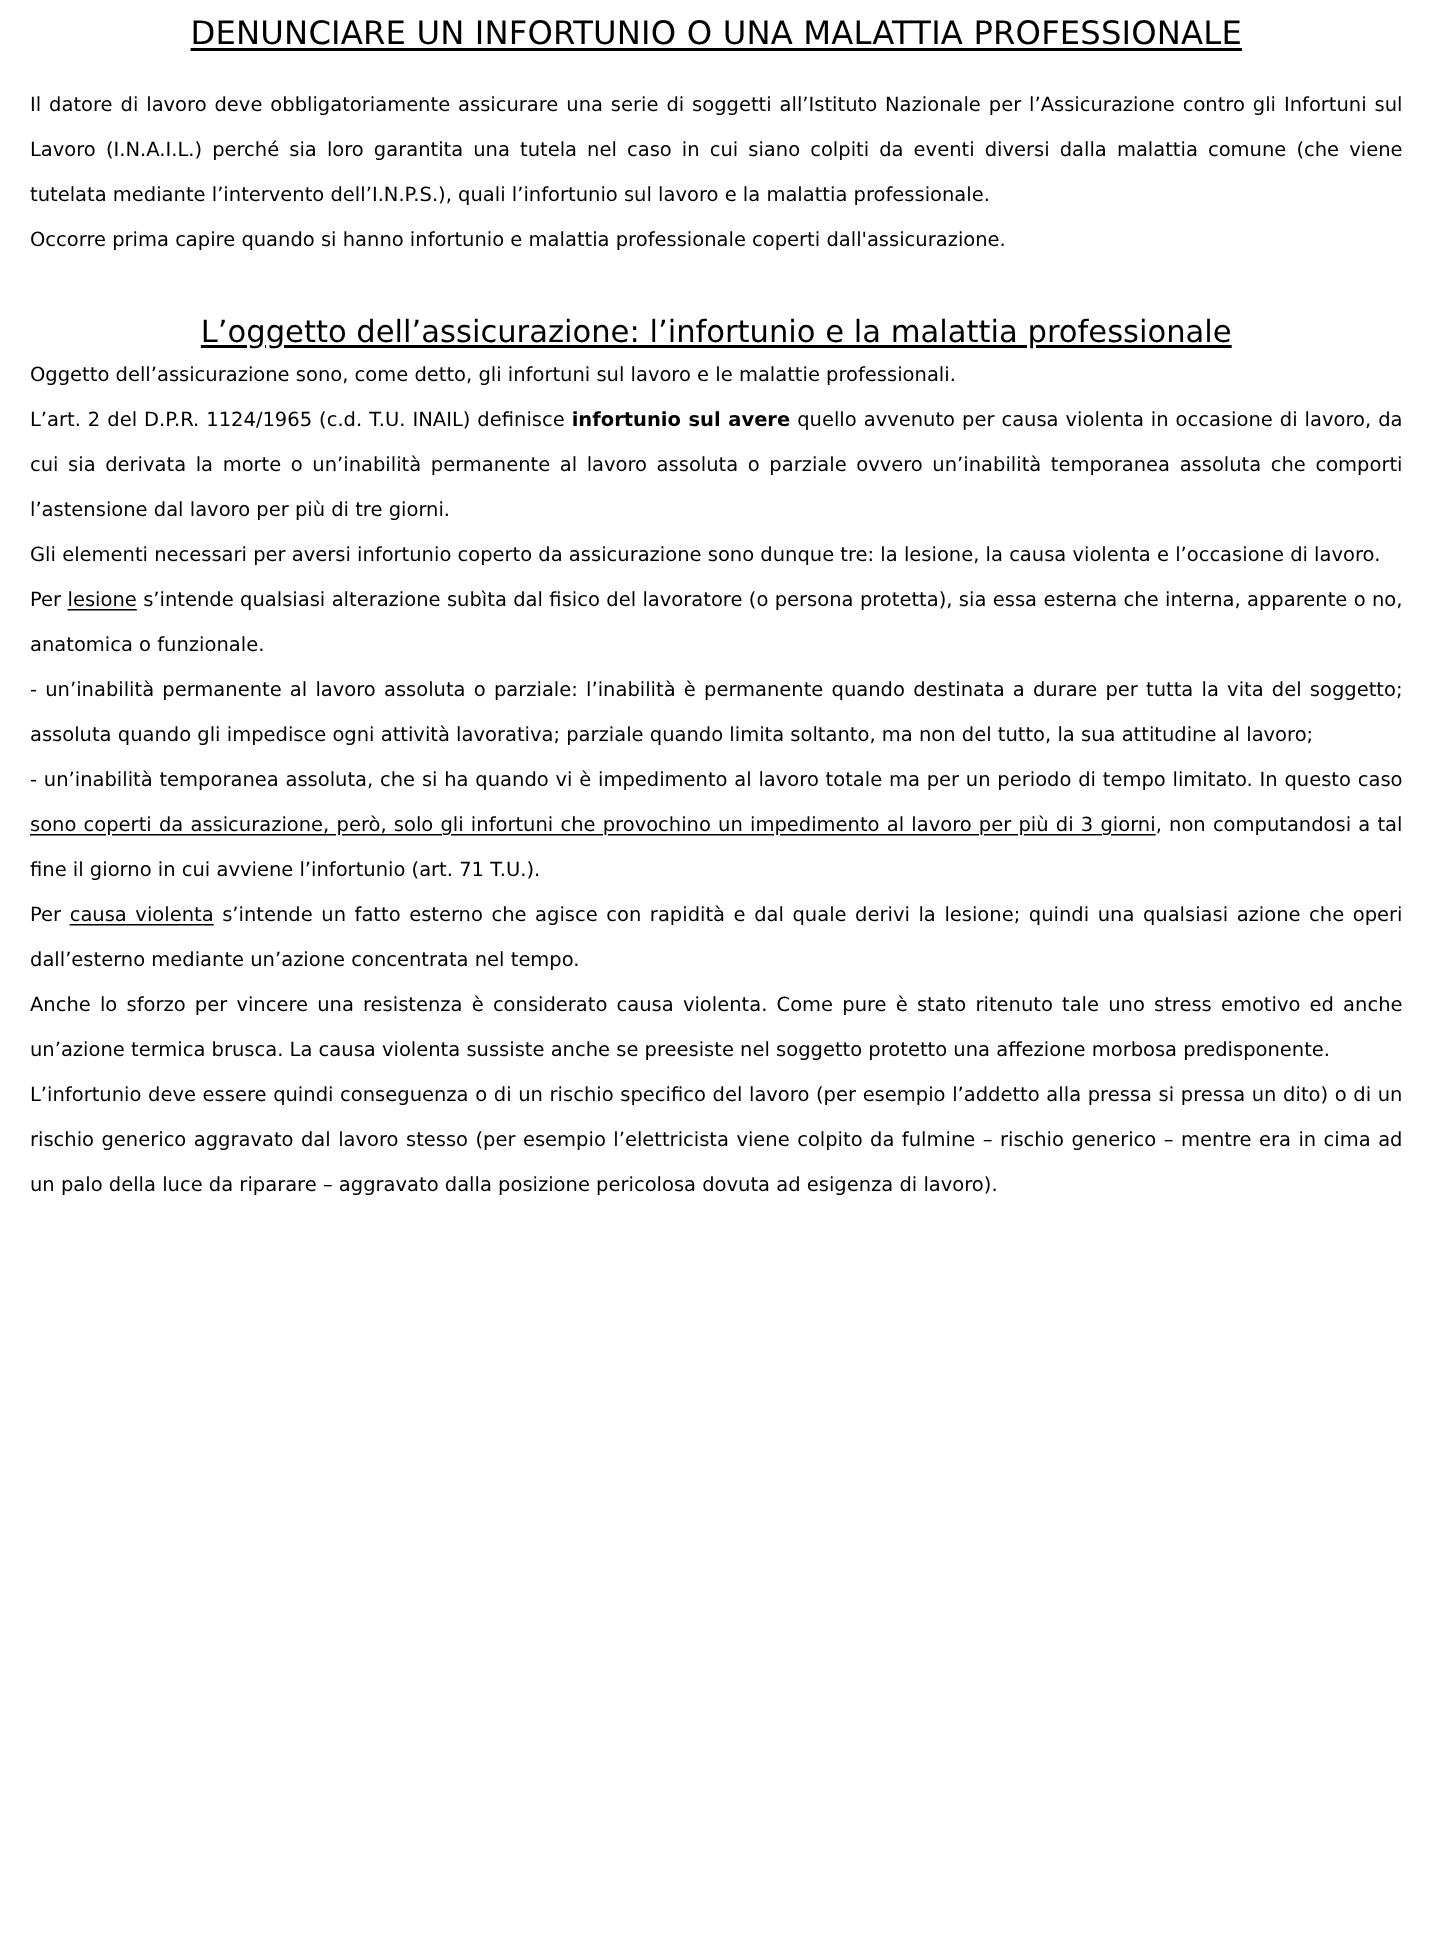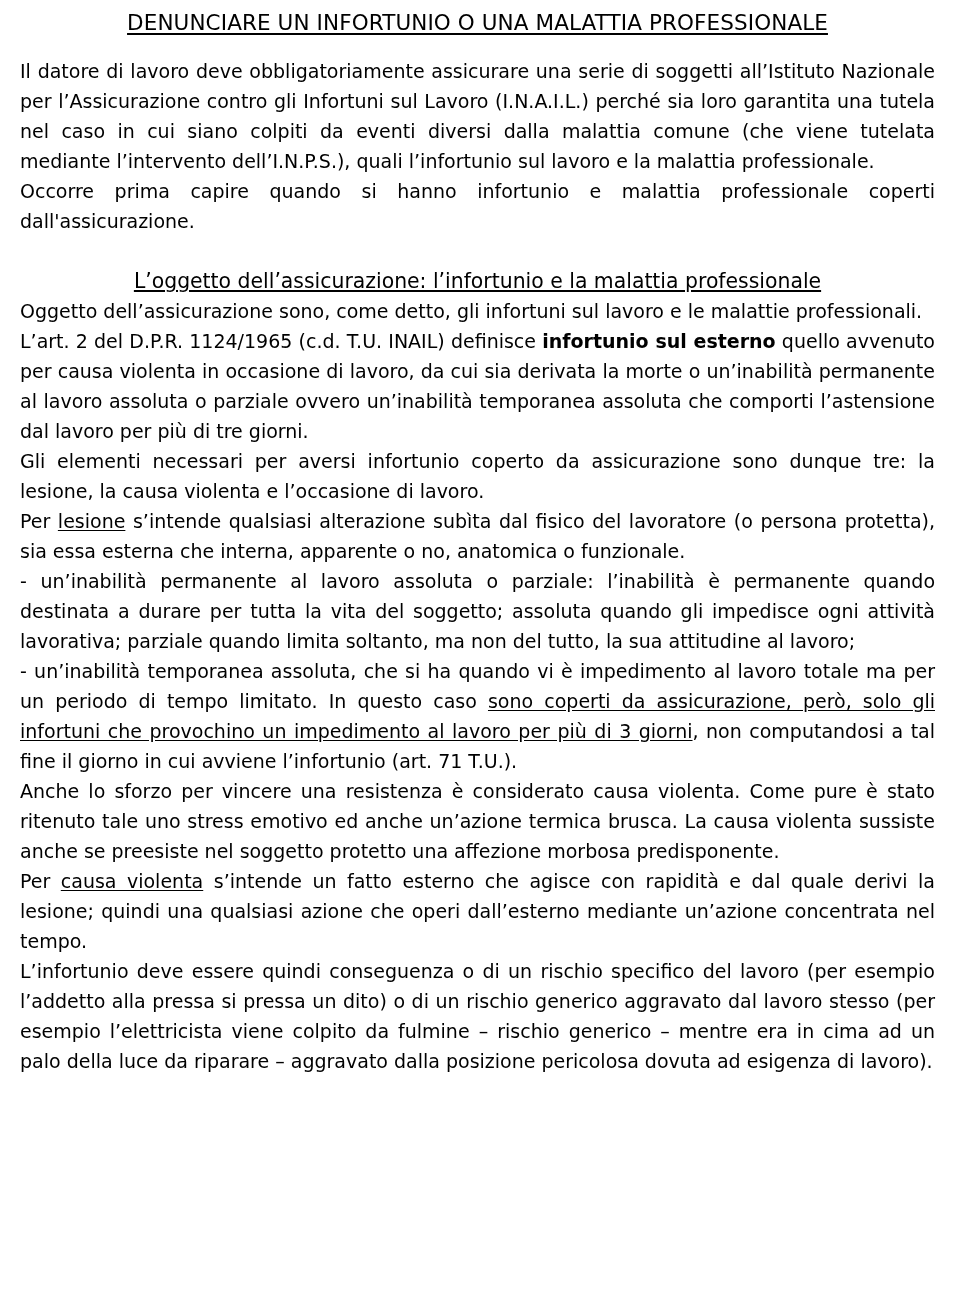--- a/index.html
+++ b/index.html
@@ -48,21 +48,21 @@
     text-underline-offset: 2px;
   }
   u, .u {
     text-decoration: underline;
     text-underline-offset: 2px;
   }
   b, .b {
     font-weight: bold;
   }
   .para {
-    font-size: 19px;
+    font-size: 13px;
     line-height: 30px;
     text-align: justify;
     margin: 0;
   }
   
 </style>
 </head>
 <body>
 
 <div class="page">
@@ -73,32 +73,32 @@
 
 
   <p class="para">Occorre prima capire quando si hanno infortunio e malattia professionale coperti dall'assicurazione.</p>
 
   <div class="gap"></div>
 
   <p class="sub-heading"><span class="u">L’oggetto dell’assicurazione: l’infortunio e la malattia professionale</span></p>
 
   <p class="para">Oggetto dell’assicurazione sono, come detto, gli infortuni sul lavoro e le malattie professionali.</p>
 
-  <p class="para"><span>L’art. 2 del D.P.R. 1124/1965 (c.d. T.U. INAIL) definisce </span><b>infortunio sul esterno</b><span> quello avvenuto per causa violenta in occasione di lavoro, da cui sia derivata la morte o un’inabilità permanente al lavoro assoluta o parziale ovvero un’inabilità temporanea assoluta che comporti l’astensione dal lavoro per più di tre giorni.</span></p>
+  <p class="para"><span>L’art. 2 del D.P.R. 1124/1965 (c.d. T.U. INAIL) definisce </span><b>infortunio sul avere</b><span> quello avvenuto per causa violenta in occasione di lavoro, da cui sia derivata la morte o un’inabilità permanente al lavoro assoluta o parziale ovvero un’inabilità temporanea assoluta che comporti l’astensione dal lavoro per più di tre giorni.</span></p>
 
   <p class="para">Gli elementi necessari per aversi infortunio coperto da assicurazione sono dunque tre: la lesione, la causa violenta e l’occasione di lavoro.</p>
 
   <p class="para"><span>Per </span><span class="u">lesione</span><span> s’intende qualsiasi alterazione subìta dal fisico del lavoratore (o persona protetta), sia essa esterna che interna, apparente o no, anatomica o funzionale.</span></p>
 
 
 
   <p class="para">- un’inabilità permanente al lavoro assoluta o parziale: l’inabilità è permanente quando destinata a durare per tutta la vita del soggetto; assoluta quando gli impedisce ogni attività lavorativa; parziale quando limita soltanto, ma non del tutto, la sua attitudine al lavoro;</p>
 
   <p class="para"><span>- un’inabilità temporanea assoluta, che si ha quando vi è impedimento al lavoro totale ma per un periodo di tempo limitato. In questo caso </span><span class="u">sono coperti da assicurazione, però, solo gli infortuni che provochino un impedimento al lavoro per più di 3 giorni</span><span>, non computandosi a tal fine il giorno in cui avviene l’infortunio (art. 71 T.U.).</span></p>
 
+  <p class="para"><span>Per </span><span class="u">causa violenta</span><span> s’intende un fatto esterno che agisce con rapidità e dal quale derivi la lesione; quindi una qualsiasi azione che operi dall’esterno mediante un’azione concentrata nel tempo.</span></p>
+
   <p class="para">Anche lo sforzo per vincere una resistenza è considerato causa violenta. Come pure è stato ritenuto tale uno stress emotivo ed anche un’azione termica brusca. La causa violenta sussiste anche se preesiste nel soggetto protetto una affezione morbosa predisponente.</p>
-
-  <p class="para"><span>Per </span><span class="u">causa violenta</span><span> s’intende un fatto esterno che agisce con rapidità e dal quale derivi la lesione; quindi una qualsiasi azione che operi dall’esterno mediante un’azione concentrata nel tempo.</span></p>
 
 
   <p class="para">L’infortunio deve essere quindi conseguenza o di un rischio specifico del lavoro (per esempio l’addetto alla pressa si pressa un dito) o di un rischio generico aggravato dal lavoro stesso (per esempio l’elettricista viene colpito da fulmine – rischio generico – mentre era in cima ad un palo della luce da riparare – aggravato dalla posizione pericolosa dovuta ad esigenza di lavoro).</p>
 
 </div>
 
 </body></html>

